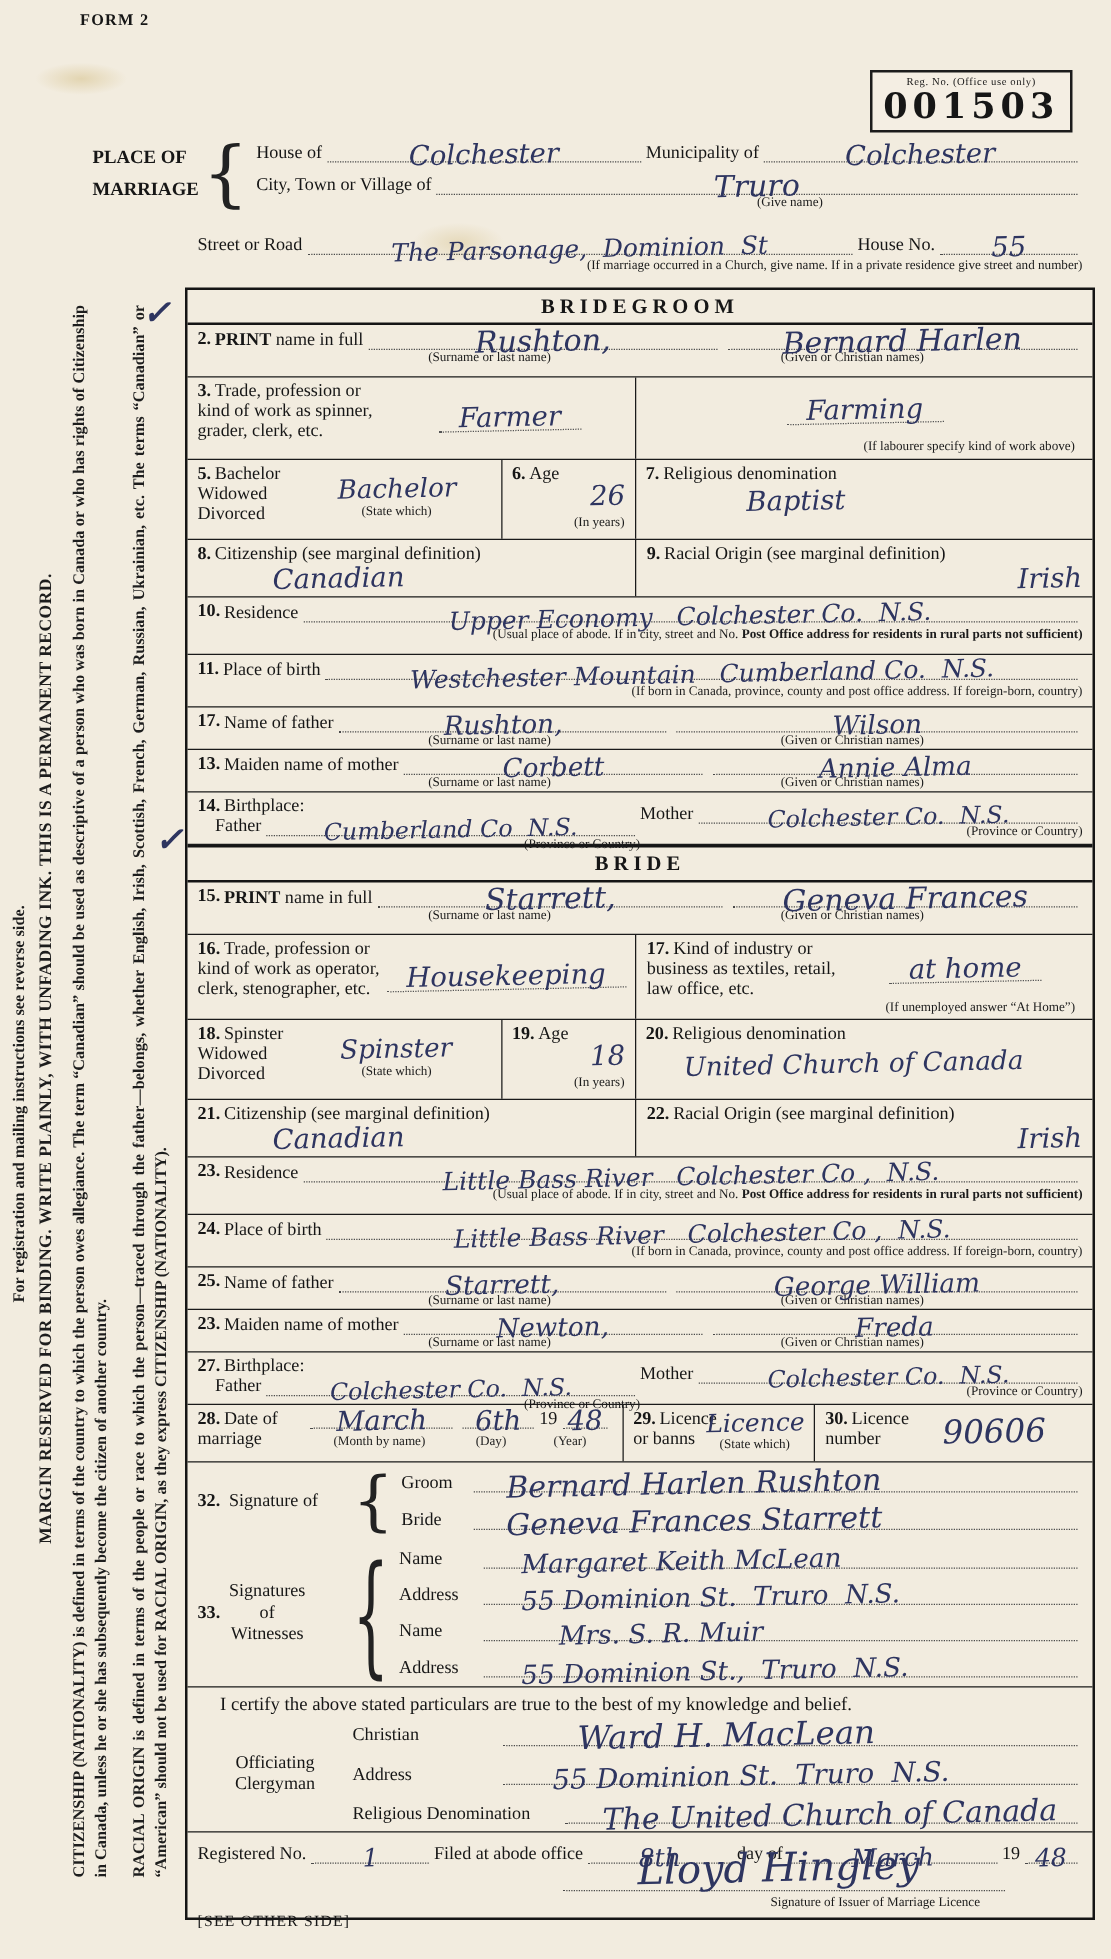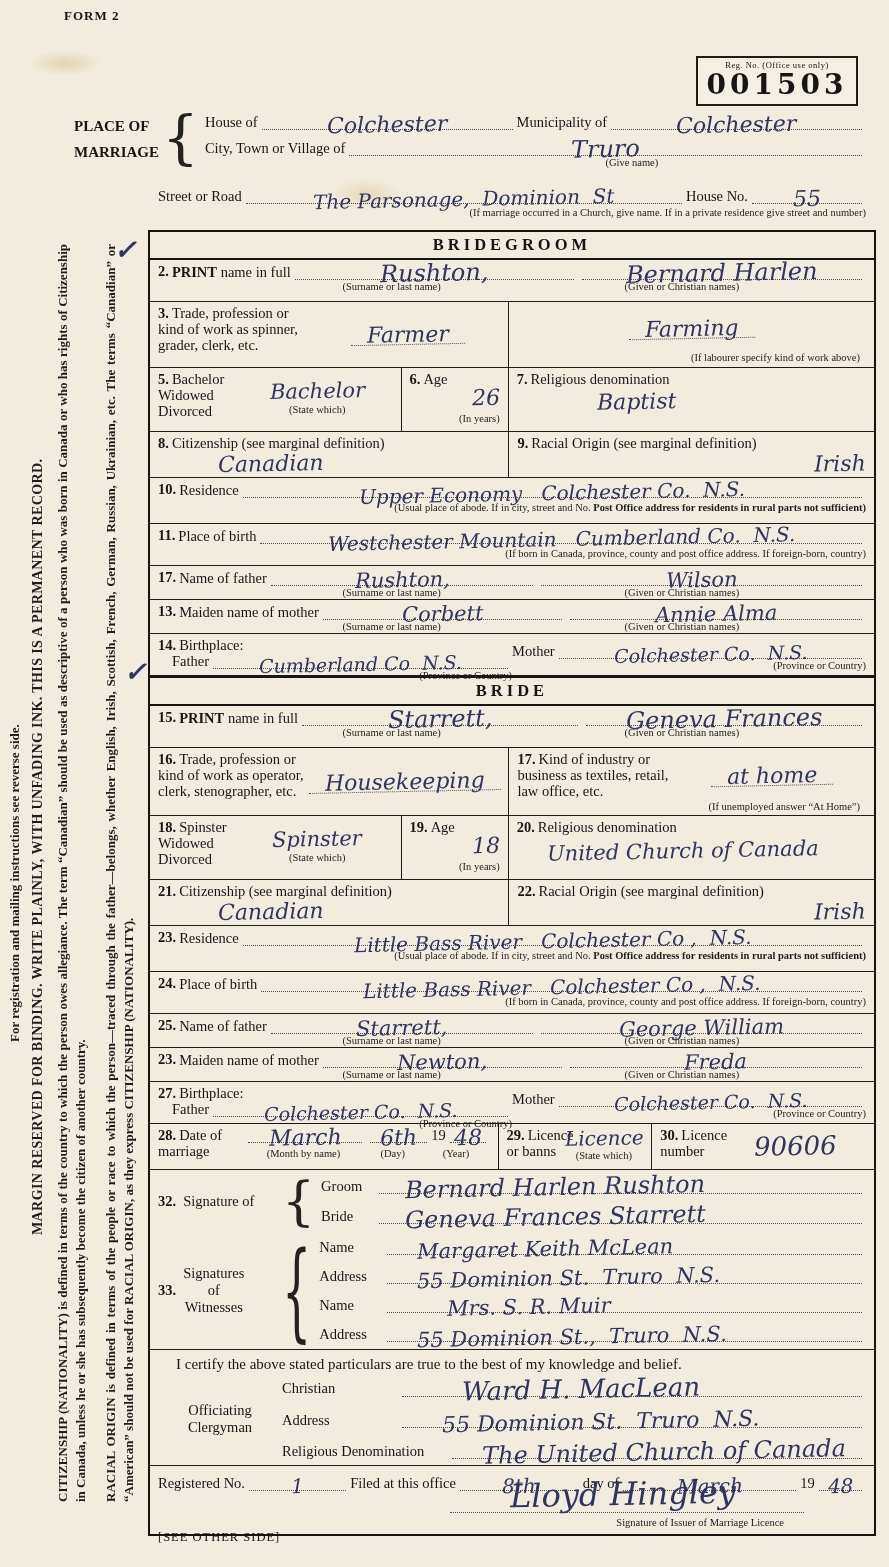--- a/index.html
+++ b/index.html
@@ -576,21 +576,21 @@
       </div>
     </div>
 
     <div class="row nbb" style="height:34px">
       <div class="cell">
         <div class="fline" style="margin-top:6px">
           <span class="lbl">Registered No.</span>
           <span class="dots" style="flex:.45">
               <span class="hw hw20">1</span>
             </span>
-          <span class="lbl">Filed at this office</span>
+          <span class="lbl">Filed at abode office</span>
           <span class="dots" style="flex:.55">
               <span class="hw hw20">8th</span>
             </span>
           <span class="lbl">day of</span>
           <span class="dots" style="flex:.8">
               <span class="hw hw20">March</span>
             </span>
           <span class="lbl">19</span>
           <span class="dots" style="flex:.2">
               <span class="hw hw20">48</span>

